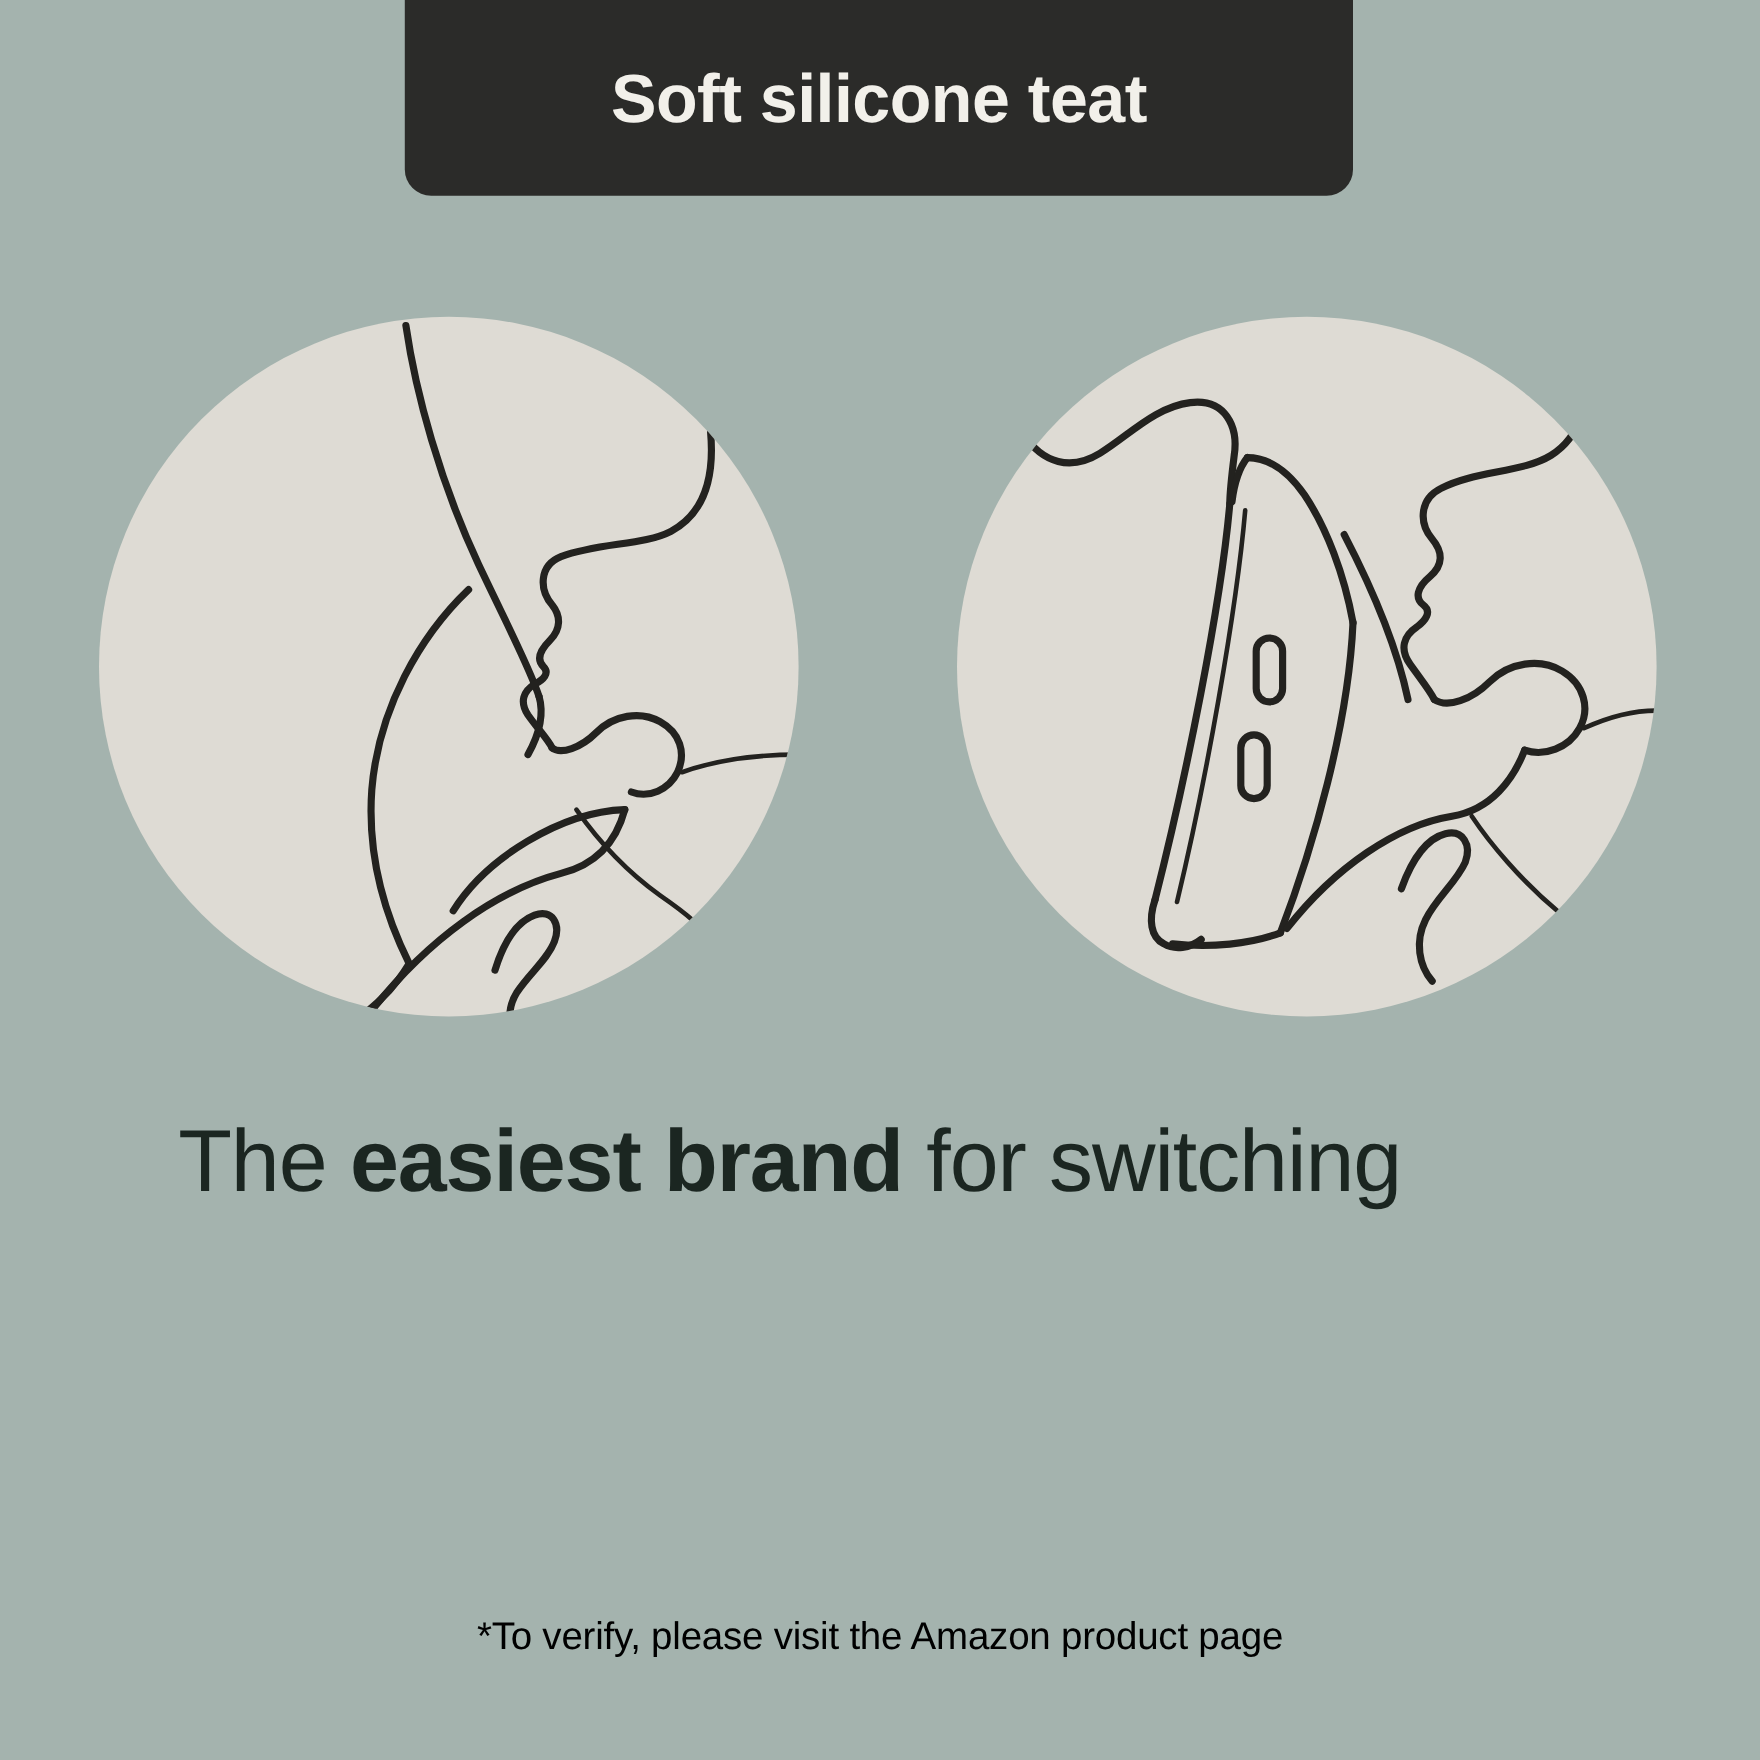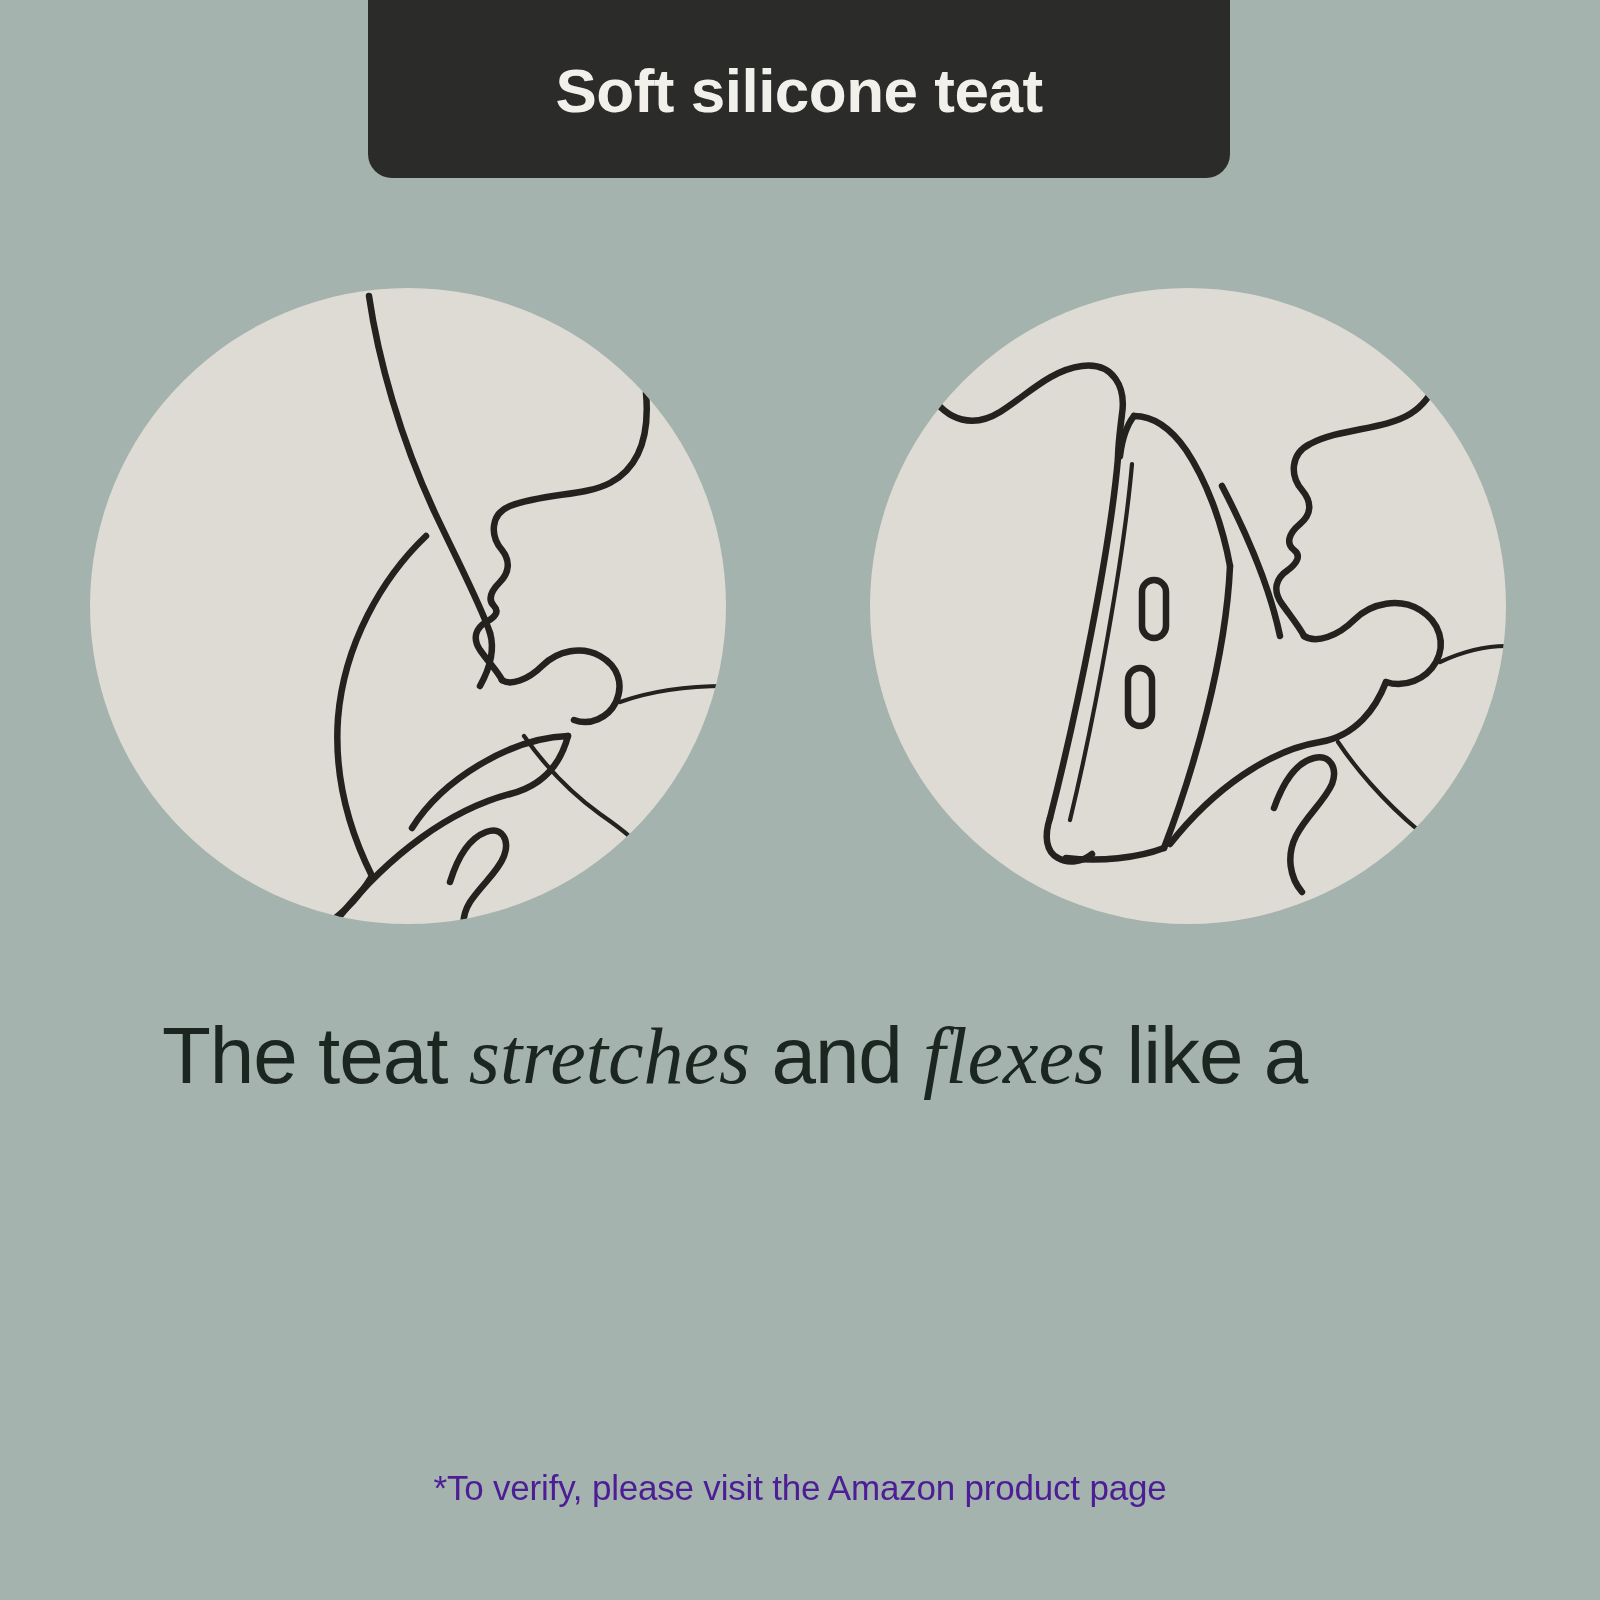--- a/index.html
+++ b/index.html
@@ -110,21 +110,21 @@
   }
   .copy-line { display: block; white-space: nowrap; }
 
   
   .footnote {
     position: absolute;
     left: 0;
     top: 1466px;
     width: 1600px;
     text-align: center;
-    color: #4c1d95;
+    color: #000000;
     font-family: "Liberation Sans", sans-serif;
     font-size: 35px;
     line-height: 44px;
     letter-spacing: -0.2px;
   }
 </style>
 </head>
 <body>
 
 <div id="page">
@@ -196,18 +196,18 @@
 
         <path class="ink-thin" d="M468 454 C 484 478, 512 512, 548 542 C 570 560, 582 572, 588 582"></path>
 
         <path class="ink-thin" d="M570 374 C 596 362, 616 358, 636 358"></path>
       </svg>
     </div>
 
   </div>
 
   <div class="body-copy">
-    <span class="copy-line"><span>The teat </span><span class="em-italic">stretches</span><span> and </span><span class="em-italic">flexes</span><span> like a</span></span>
+    <span class="copy-line"><span>The </span><span class="em-bold">easiest brand</span><span> for switching</span></span>
   </div>
 
   <div class="footnote">*To verify, please visit the Amazon product page</div>
 
 </div>
 
 </body></html>

